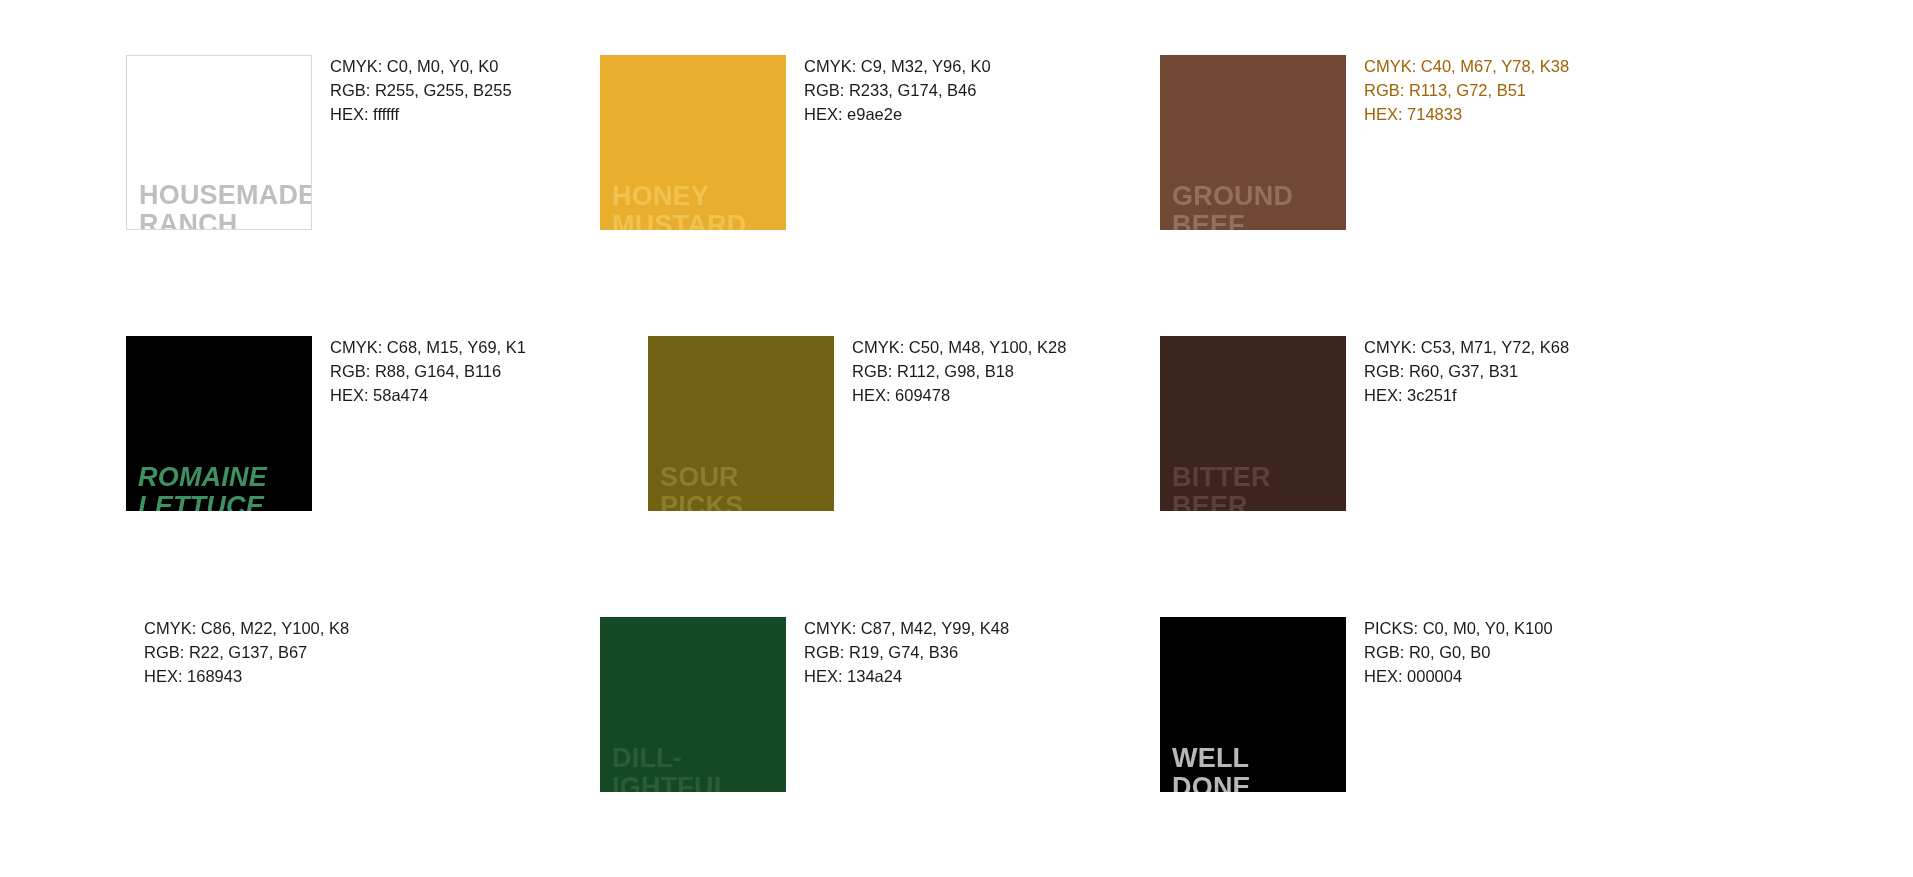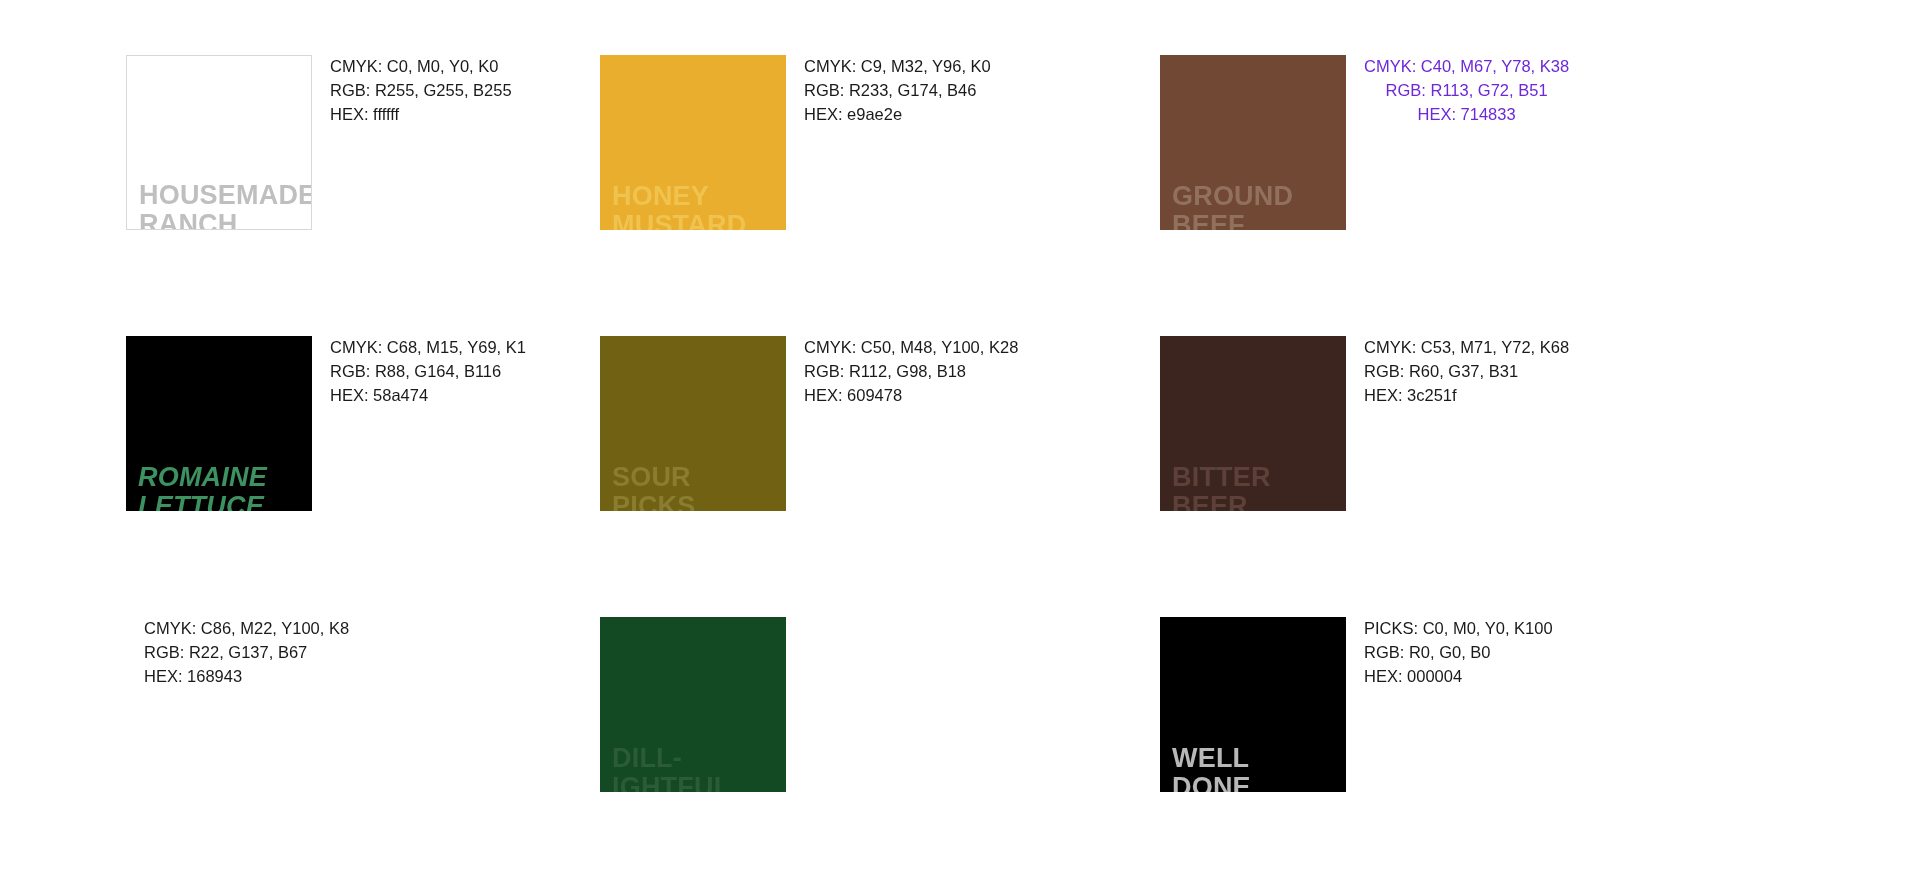--- a/index.html
+++ b/index.html
@@ -114,21 +114,21 @@
         <span class="spec-line">RGB: R233, G174, B46</span>
         <span class="spec-line">HEX: e9ae2e</span>
       </div>
     </div>
 
     <div class="swatch-cell col-3">
       <div class="swatch-chip" style="background-color: rgb(113, 72, 51);">
         <div class="swatch-label" style="color: rgb(146, 112, 94);">GROUND
 BEEF</div>
       </div>
-      <div class="swatch-specs" style="color: #6d28d9; text-align: center;">
+      <div class="swatch-specs" style="color: #a16207;">
         <span class="spec-line">CMYK: C40, M67, Y78, K38</span>
         <span class="spec-line">RGB: R113, G72, B51</span>
         <span class="spec-line">HEX: 714833</span>
       </div>
     </div>
 
   </div>
 
   <div class="palette-row">
 
@@ -138,21 +138,21 @@
 LETTUCE</div>
       </div>
       <div class="swatch-specs" style="color: rgb(26, 26, 26);">
         <span class="spec-line">CMYK: C68, M15, Y69, K1</span>
         <span class="spec-line">RGB: R88, G164, B116</span>
         <span class="spec-line">HEX: 58a474</span>
       </div>
     </div>
 
     <div class="swatch-cell col-2">
-      <div class="swatch-chip" style="background-color: rgb(112, 98, 18);">
+      <div class="swatch-chip" style="background-color: rgb(112, 98, 18); margin-left: 48px;">
         <div class="swatch-label" style="color: rgb(138, 124, 48);">SOUR
 PICKS</div>
       </div>
       <div class="swatch-specs" style="color: rgb(26, 26, 26);">
         <span class="spec-line">CMYK: C50, M48, Y100, K28</span>
         <span class="spec-line">RGB: R112, G98, B18</span>
         <span class="spec-line">HEX: 609478</span>
       </div>
     </div>
 
@@ -178,20 +178,25 @@
         <span class="spec-line">RGB: R22, G137, B67</span>
         <span class="spec-line">HEX: 168943</span>
       </div>
     </div>
 
     <div class="swatch-cell col-2">
       <div class="swatch-chip" style="background-color: rgb(19, 74, 36);">
         <div class="swatch-label" style="color: rgb(44, 91, 56);">DILL-
 IGHTFUL</div>
       </div>
+      <div class="swatch-specs" style="color: rgb(26, 26, 26);">
+        <span class="spec-line">CMYK: C87, M42, Y99, K48</span>
+        <span class="spec-line">RGB: R19, G74, B36</span>
+        <span class="spec-line">HEX: 134a24</span>
+      </div>
     </div>
 
     <div class="swatch-cell col-3">
       <div class="swatch-chip" style="background-color: #000000;">
         <div class="swatch-label" style="color: rgb(184, 184, 184);">WELL
 DONE</div>
       </div>
       <div class="swatch-specs" style="color: rgb(26, 26, 26);">
         <span class="spec-line">PICKS: C0, M0, Y0, K100</span>
         <span class="spec-line">RGB: R0, G0, B0</span>

